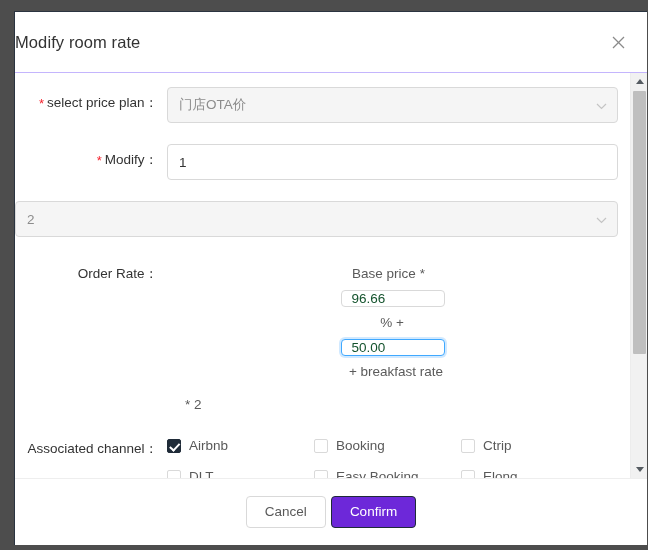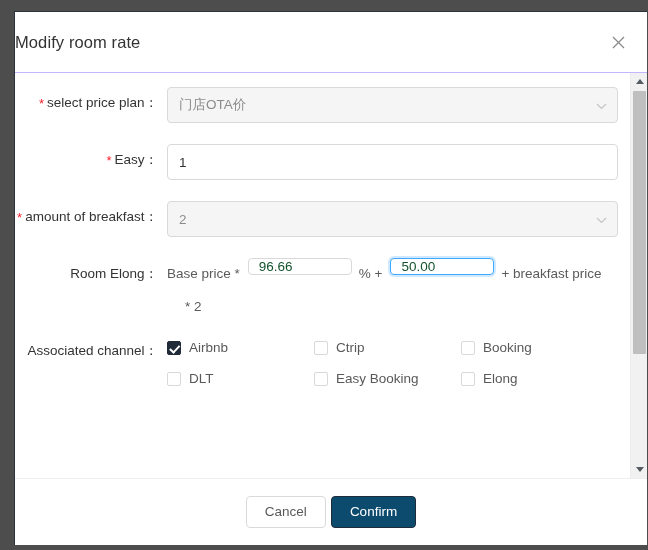--- a/index.html
+++ b/index.html
@@ -143,24 +143,26 @@
     right: 11px;
     top: 50%;
     transform: translateY(-50%);
     pointer-events: none;
     color: #c4c4c4;
   }
 
   
   .rate-line {
     display: flex;
+    align-items: center;
     flex-wrap: wrap;
     font-size: 13.5px;
     color: #5a5a5a;
     line-height: 32px;
+    flex-direction: column;
   }
   .rate-text { white-space: nowrap; }
   .rate-text.sp-l { margin-left: 7px; }
   .rate-text.sp-r { margin-right: 8px; }
   .inp-sm {
     box-sizing: border-box;
     width: 104px;
     height: 17px;
     border: 1px solid #d9d9d9;
     border-radius: 4px;
@@ -289,21 +291,21 @@
     line-height: 30px;
     cursor: pointer;
     box-sizing: border-box;
   }
   .btn-default {
     background: #ffffff;
     border: 1px solid #d9d9d9;
     color: #595959;
   }
   .btn-primary {
-    background: #0c4a6e;
+    background: #6d28d9;
     border: 1px solid #1f2b38;
     color: #ffffff;
   }
 </style>
 </head>
 <body>
 
 <div class="modal">
 
   <div class="modal-header">
@@ -331,76 +333,73 @@
                 <polyline points="1,1 5.5,5.5 10,1" fill="none" stroke="currentColor" stroke-width="1.2"></polyline>
               </svg>
             </span>
           </div>
         </div>
       </div>
 
 
       <div class="form-row">
         <div class="form-label">
-          <span class="req-star">*</span><span>Easy</span>：
+          <span class="req-star">*</span><span>Modify</span>：
         </div>
         <div class="form-control">
           <input class="inp" type="text" value="1" style="">
         </div>
       </div>
 
       <div class="form-row">
-        <div class="form-label">
-          <span class="req-star">*</span><span>amount of breakfast</span>：
-        </div>
         <div class="form-control">
           <div class="select-wrap">
             <input class="inp disabled" type="text" readonly="" value="2" style="">
             <span class="chev">
               <svg width="11" height="7" viewBox="0 0 11 7" aria-hidden="true">
                 <polyline points="1,1 5.5,5.5 10,1" fill="none" stroke="currentColor" stroke-width="1.2"></polyline>
               </svg>
             </span>
           </div>
         </div>
       </div>
 
       <div class="form-row">
         <div class="form-label">
-          <span>Room Elong</span>：
+          <span>Order Rate</span>：
         </div>
         <div class="form-control">
           <div class="rate-line">
             <span class="rate-text sp-r">Base price *</span>
             <input class="inp-sm" type="text" value="96.66" style="">
             <span class="rate-text sp-l sp-r">% +</span>
             <input class="inp-sm focused" type="text" value="50.00" style="">
-            <span class="rate-text sp-l">+ breakfast price</span>
+            <span class="rate-text sp-l">+ breakfast rate</span>
           </div>
           <div class="rate-second">* 2</div>
         </div>
       </div>
 
       <div class="form-row">
         <div class="form-label">
           <span>Associated channel</span>：
         </div>
         <div class="form-control">
           <div class="chan-grid" id="channel-grid">
               <div class="chk-item checked">
                 <span class="chk-box"></span>
                 <span class="chk-label">Airbnb</span>
               </div>
               <div class="chk-item">
                 <span class="chk-box"></span>
+                <span class="chk-label">Booking</span>
+              </div>
+              <div class="chk-item">
+                <span class="chk-box"></span>
                 <span class="chk-label">Ctrip</span>
-              </div>
-              <div class="chk-item">
-                <span class="chk-box"></span>
-                <span class="chk-label">Booking</span>
               </div>
               <div class="chk-item">
                 <span class="chk-box"></span>
                 <span class="chk-label">DLT</span>
               </div>
               <div class="chk-item">
                 <span class="chk-box"></span>
                 <span class="chk-label">Easy Booking</span>
               </div>
               <div class="chk-item">

